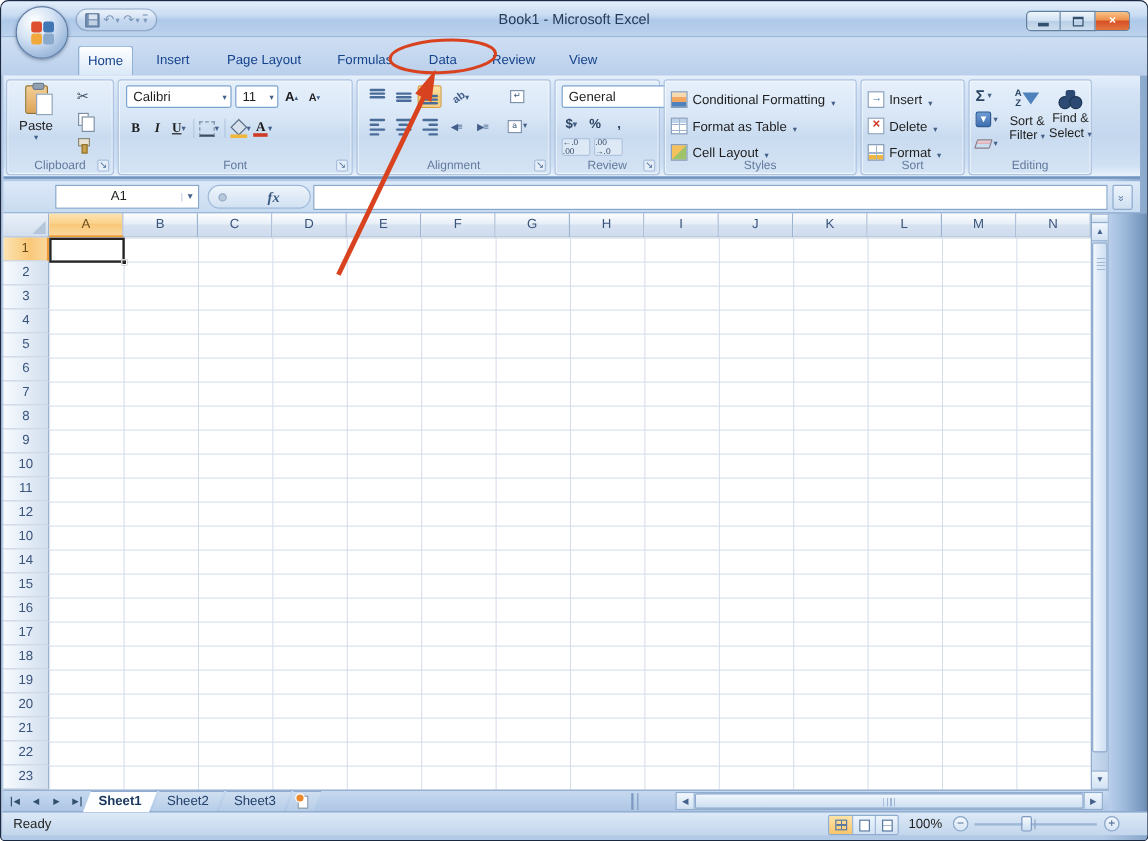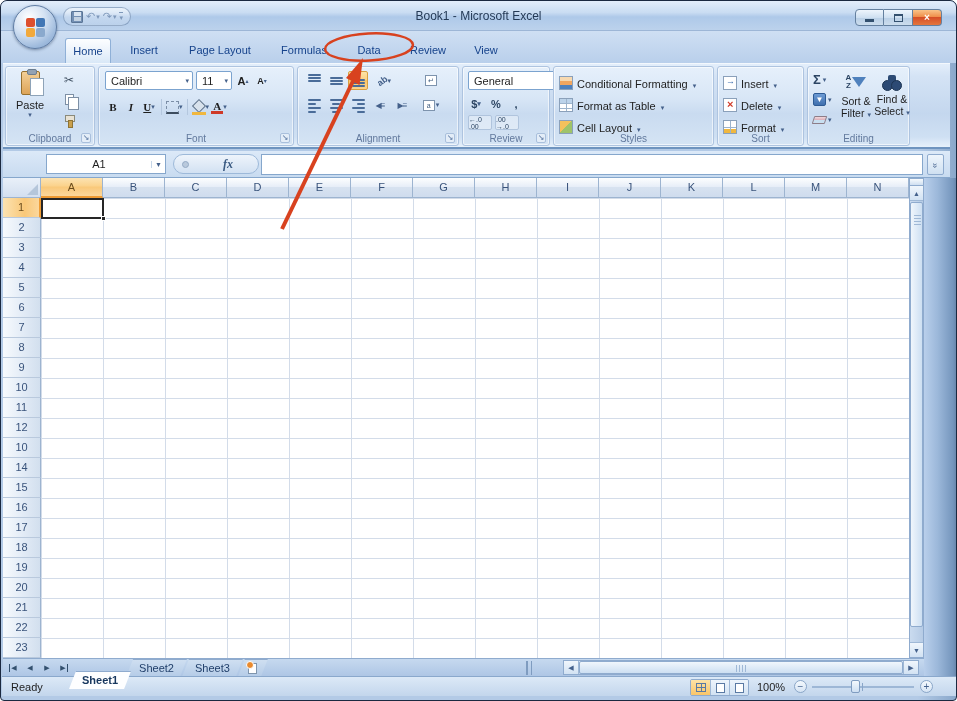--- a/index.html
+++ b/index.html
@@ -219,21 +219,21 @@
   
   .tabbar{position:absolute;left:2px;top:657px;width:921px;height:18px;background:linear-gradient(#c6d9ef,#aec6e5);
     border-top:1px solid #8fabce;display:flex;align-items:stretch;}
   .navbtns{display:flex;align-items:center;padding:0 2px;gap:1px;}
   .navbtn{width:16px;height:14px;display:flex;align-items:center;justify-content:center;font-size:7px;color:#33506e;}
   .navbtn .bar-l{border-left:1px solid #33506e;padding-left:1px;}
   .navbtn .bar-r{border-right:1px solid #33506e;padding-right:1px;}
   .stabs{display:flex;align-items:stretch;}
   .stab{height:18px;line-height:16px;padding:0 13px;color:#22406b;background:linear-gradient(#cfdff1,#b4cbe7);
     clip-path:polygon(7px 0,100% 0,calc(100% - 7px) 100%,0 100%);margin-left:-5px;border-top:1px solid #8fabce;}
-  .stab.active{background:#fdfeff;font-weight:bold;color:#17375e;z-index:2;margin-top:12px;}
+  .stab.active{background:#fdfeff;font-weight:bold;color:#17375e;z-index:2;}
   .instab{width:30px;height:18px;background:linear-gradient(#cfdff1,#b4cbe7);clip-path:polygon(7px 0,100% 0,calc(100% - 7px) 100%,0 100%);
     margin-left:-5px;display:flex;align-items:center;justify-content:center;border-top:1px solid #8fabce;}
   .instab .pg{width:9px;height:11px;background:#fff;border:1px solid #7f95ad;position:relative;}
   .instab .pg::after{content:"";position:absolute;left:-3px;top:-3px;width:6px;height:6px;background:#e98a2e;border-radius:50%;border:1px solid #fff;}
   .tabsplit{width:6px;margin-left:258px;height:14px;align-self:center;border-left:2px solid #7f9cc0;border-right:1px solid #7f9cc0;}
   .hscroll{position:absolute;left:560px;top:1px;width:356px;height:15px;border:1px solid #8fabce;
     background:linear-gradient(#d8e5f4,#c2d5eb);display:flex;}
   .harrow{width:15px;display:flex;align-items:center;justify-content:center;background:linear-gradient(#f0f6fc,#d2e2f3);
     color:#44618c;font-size:7px;border-right:1px solid #9fb8d6;}
   .harrow.r{border-right:none;border-left:1px solid #9fb8d6;}

